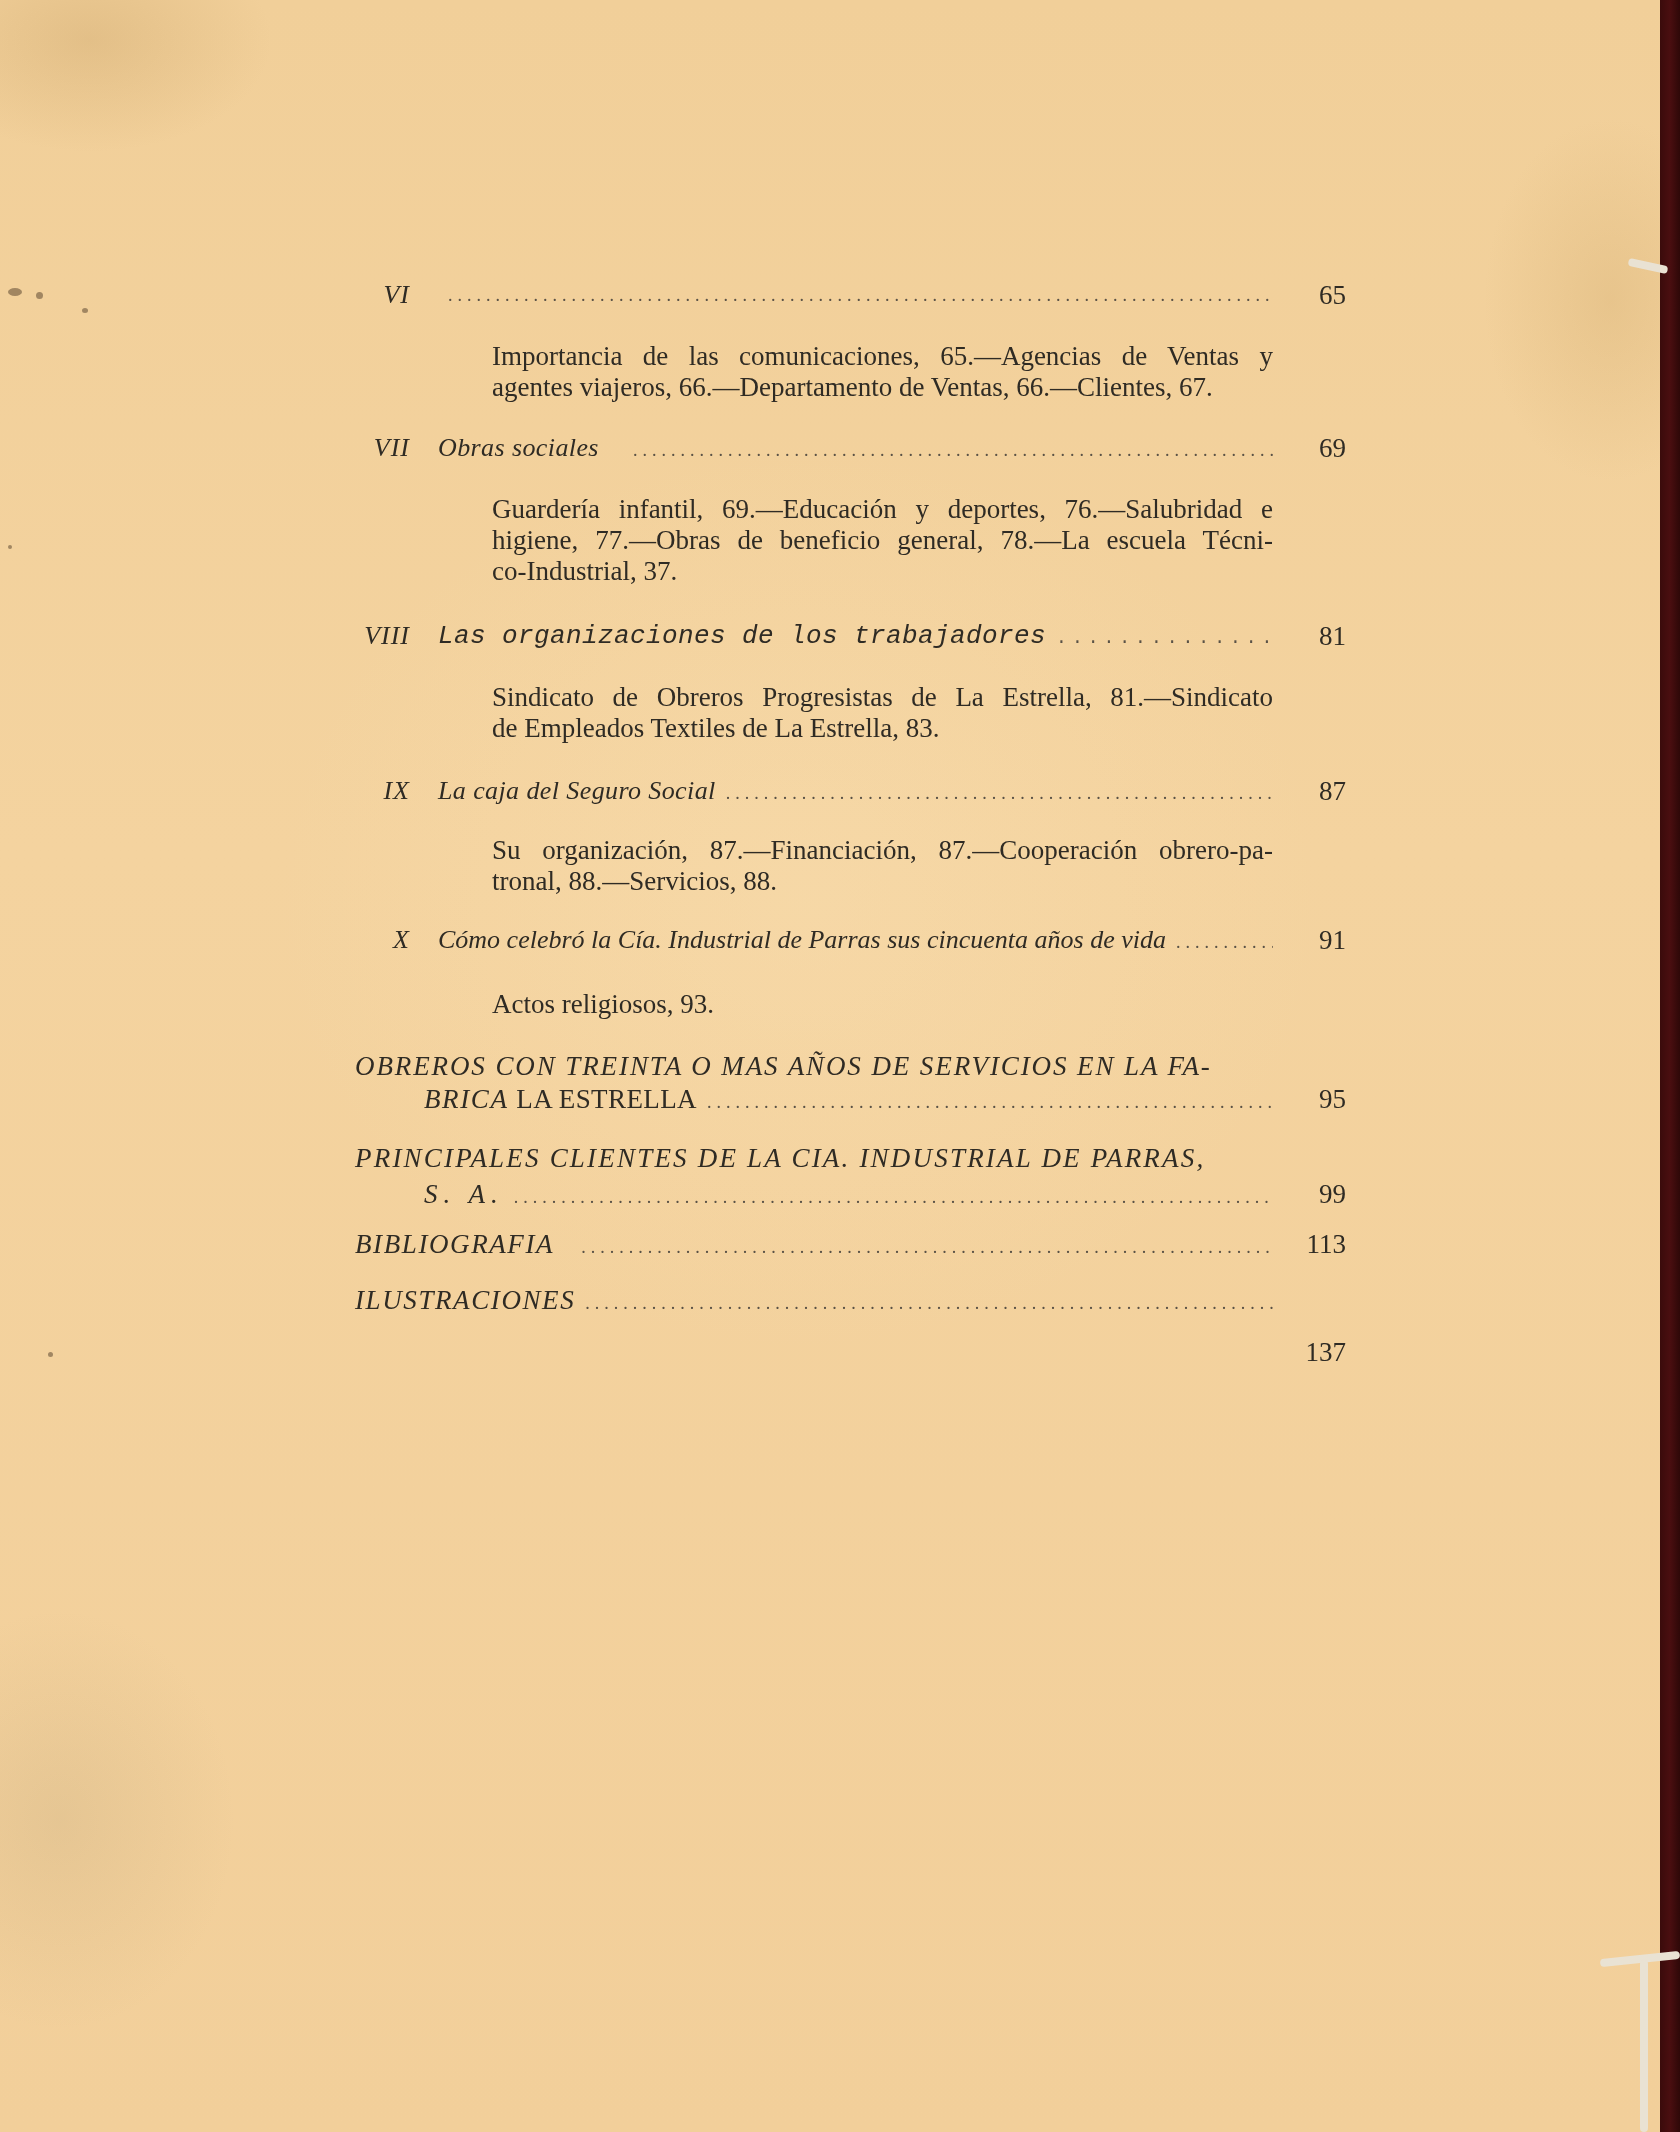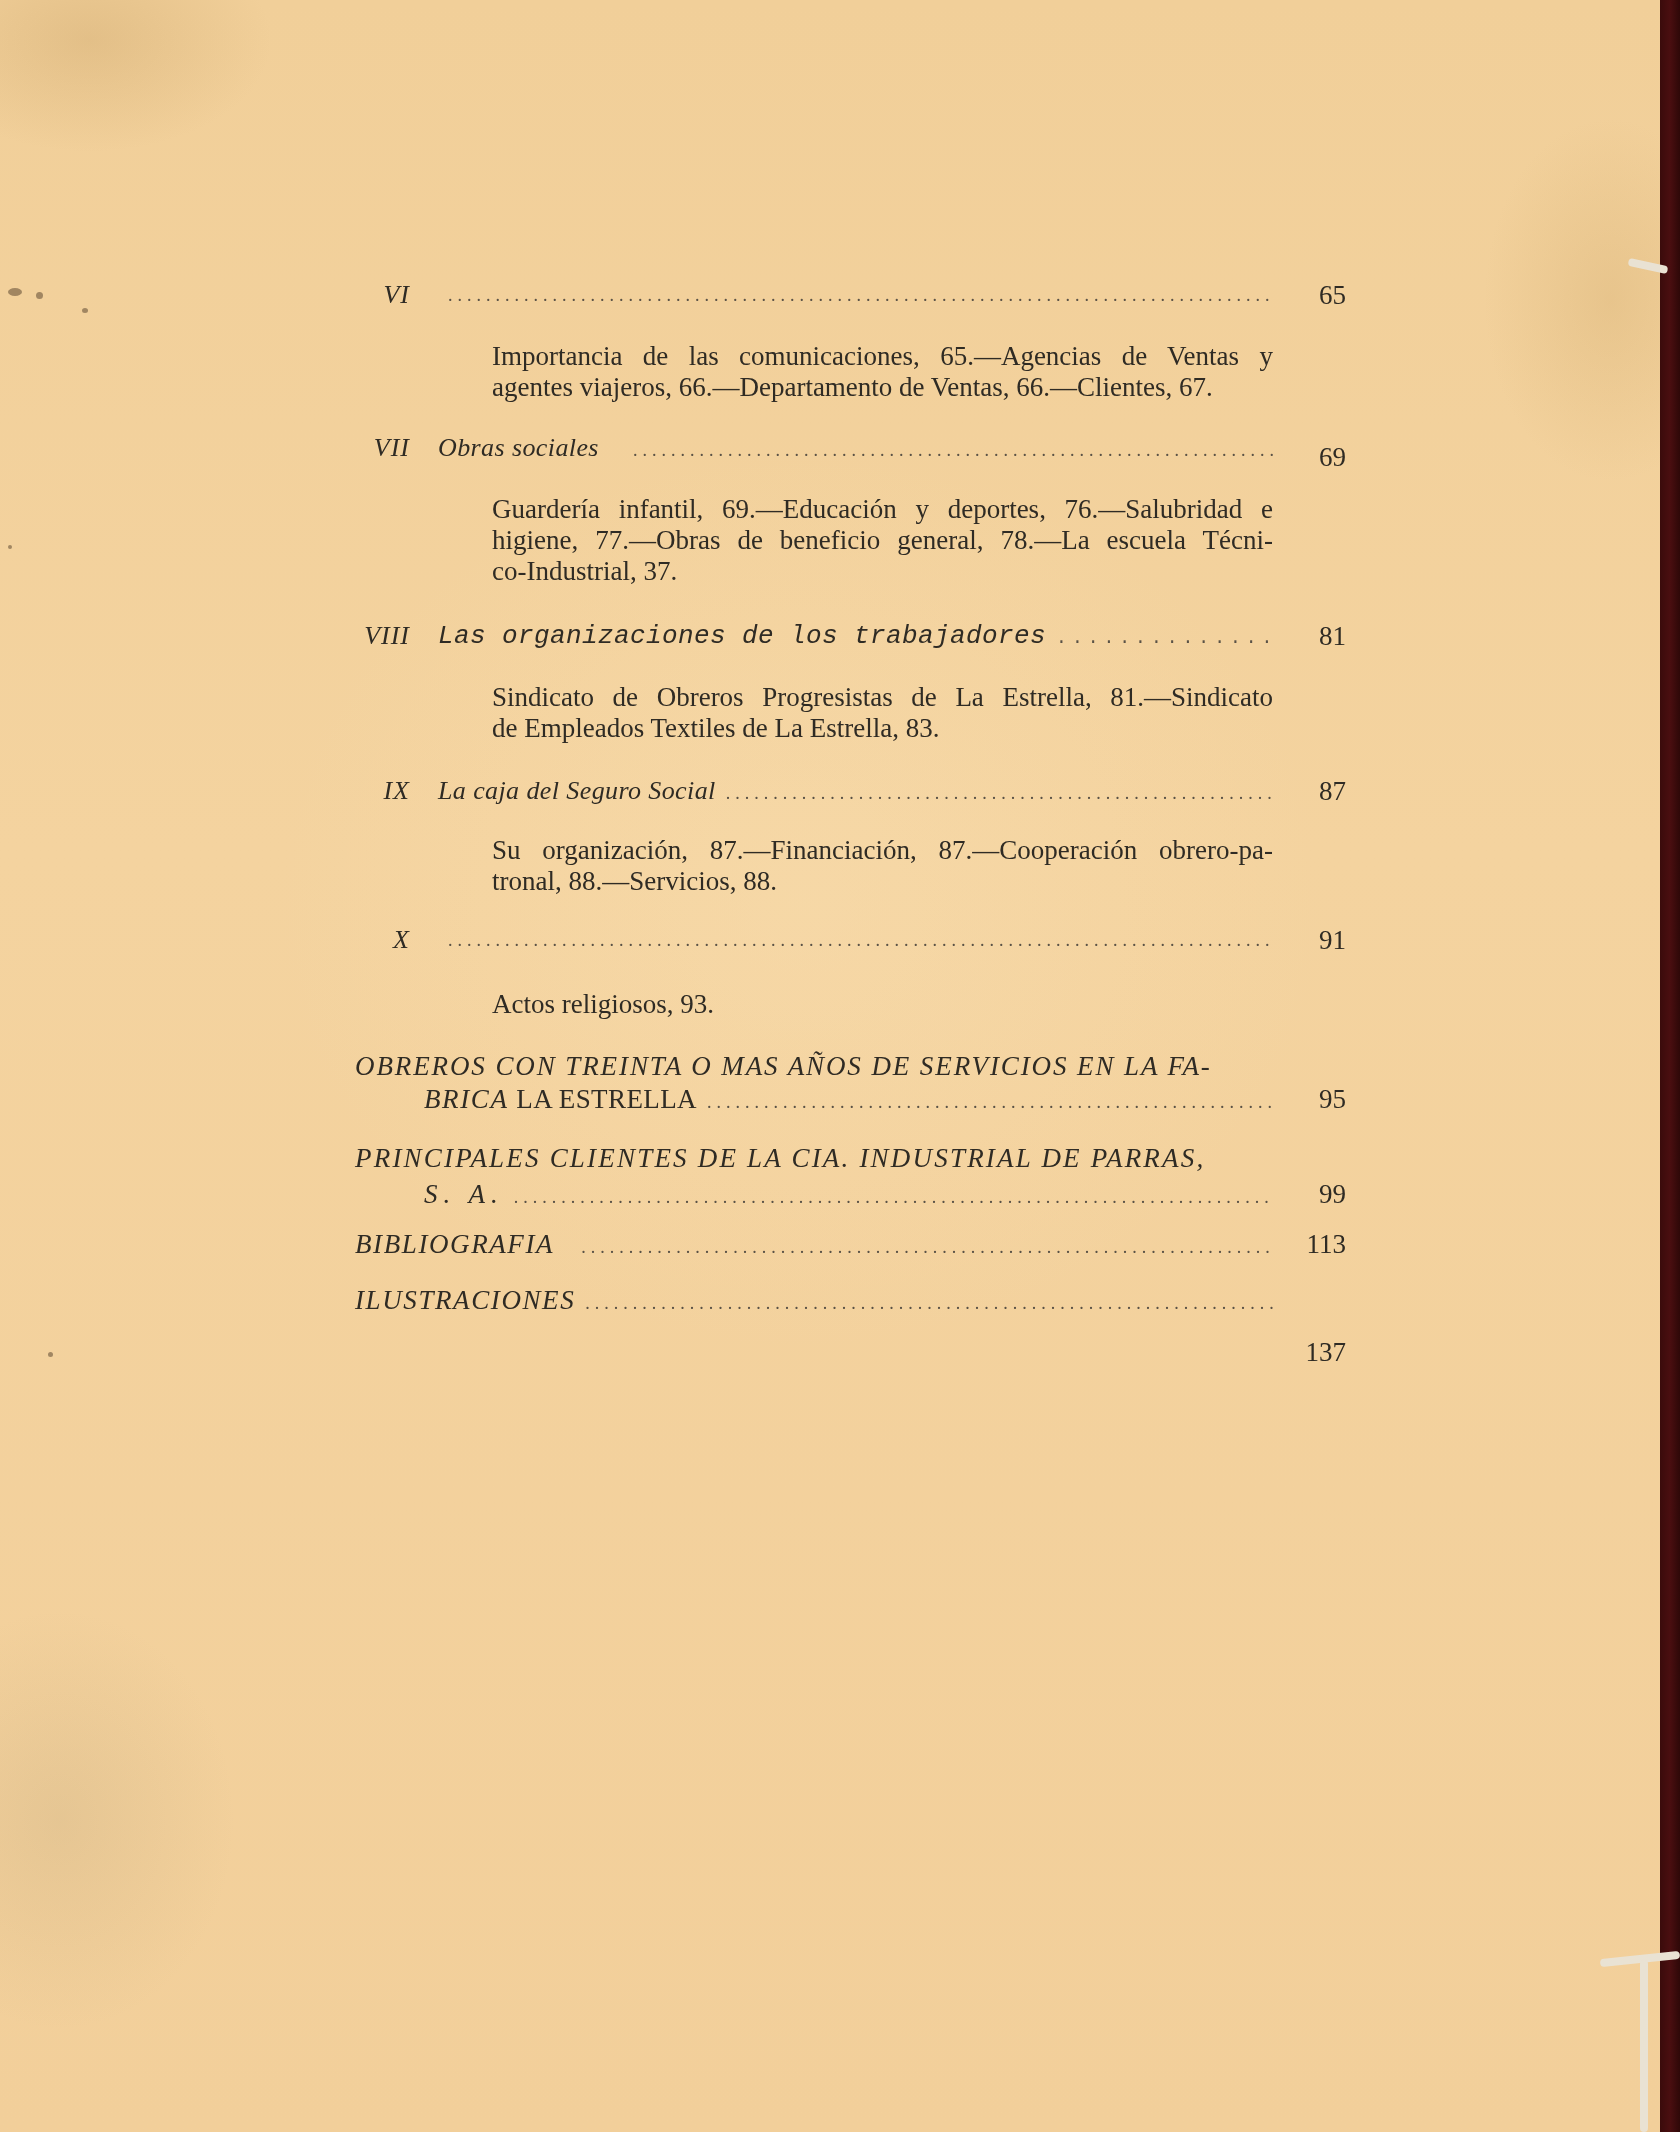--- a/index.html
+++ b/index.html
@@ -62,21 +62,21 @@
 <div class="sub" style="top:341px;">
   <span>Importancia de las comunicaciones, 65.—Agencias de Ventas y</span>
   <span class="last">agentes viajeros, 66.—Departamento de Ventas, 66.—Clientes, 67.</span>
 </div>
 
 <div class="line num" style="top:433px;">VII</div>
 <div class="line title" style="top:433px;gap:24px;">
   <span class="t">Obras sociales</span>
   <span class="leader"></span>
 </div>
-<div class="line page" style="top:442px;">69</div>
+<div class="line page" style="top:433px;">69</div>
 <div class="sub" style="top:494px;">
   <span>Guardería infantil, 69.—Educación y deportes, 76.—Salubridad e</span>
   <span>higiene, 77.—Obras de beneficio general, 78.—La escuela Técni-</span>
   <span class="last">co-Industrial, 37.</span>
 </div>
 
 <div class="line num" style="top:621px;">VIII</div>
 <div class="line title" style="top:621px;font-family:Liberation Mono, monospace;">
   <span class="t">Las organizaciones de los trabajadores</span>
   <span class="leader"></span>
@@ -93,20 +93,21 @@
   <span class="leader"></span>
 </div>
 <div class="line page" style="top:776px;">87</div>
 <div class="sub" style="top:835px;">
   <span>Su organización, 87.—Financiación, 87.—Cooperación obrero-pa-</span>
   <span class="last">tronal, 88.—Servicios, 88.</span>
 </div>
 
 <div class="line num" style="top:925px;">X</div>
 <div class="line title" style="top:925px;">
+  <span class="t" style="letter-spacing:0px;">Cómo celebró la Cía. Industrial de Parras sus cincuenta años de vida</span>
   <span class="leader"></span>
 </div>
 <div class="line page" style="top:925px;">91</div>
 <div class="sub" style="top:989px;">
   <span class="last">Actos religiosos, 93.</span>
 </div>
 
 <div class="line caps" style="top:1051px; left:355px; letter-spacing:1.9px;">OBREROS CON TREINTA O MAS AÑOS DE SERVICIOS EN LA FA-</div>
 <div class="capsrow" style="top:1084px; left:424px; width:849px;">
   <span class="caps" style="position:static;"><span>BRICA</span> <span class="roman">LA ESTRELLA</span></span>

